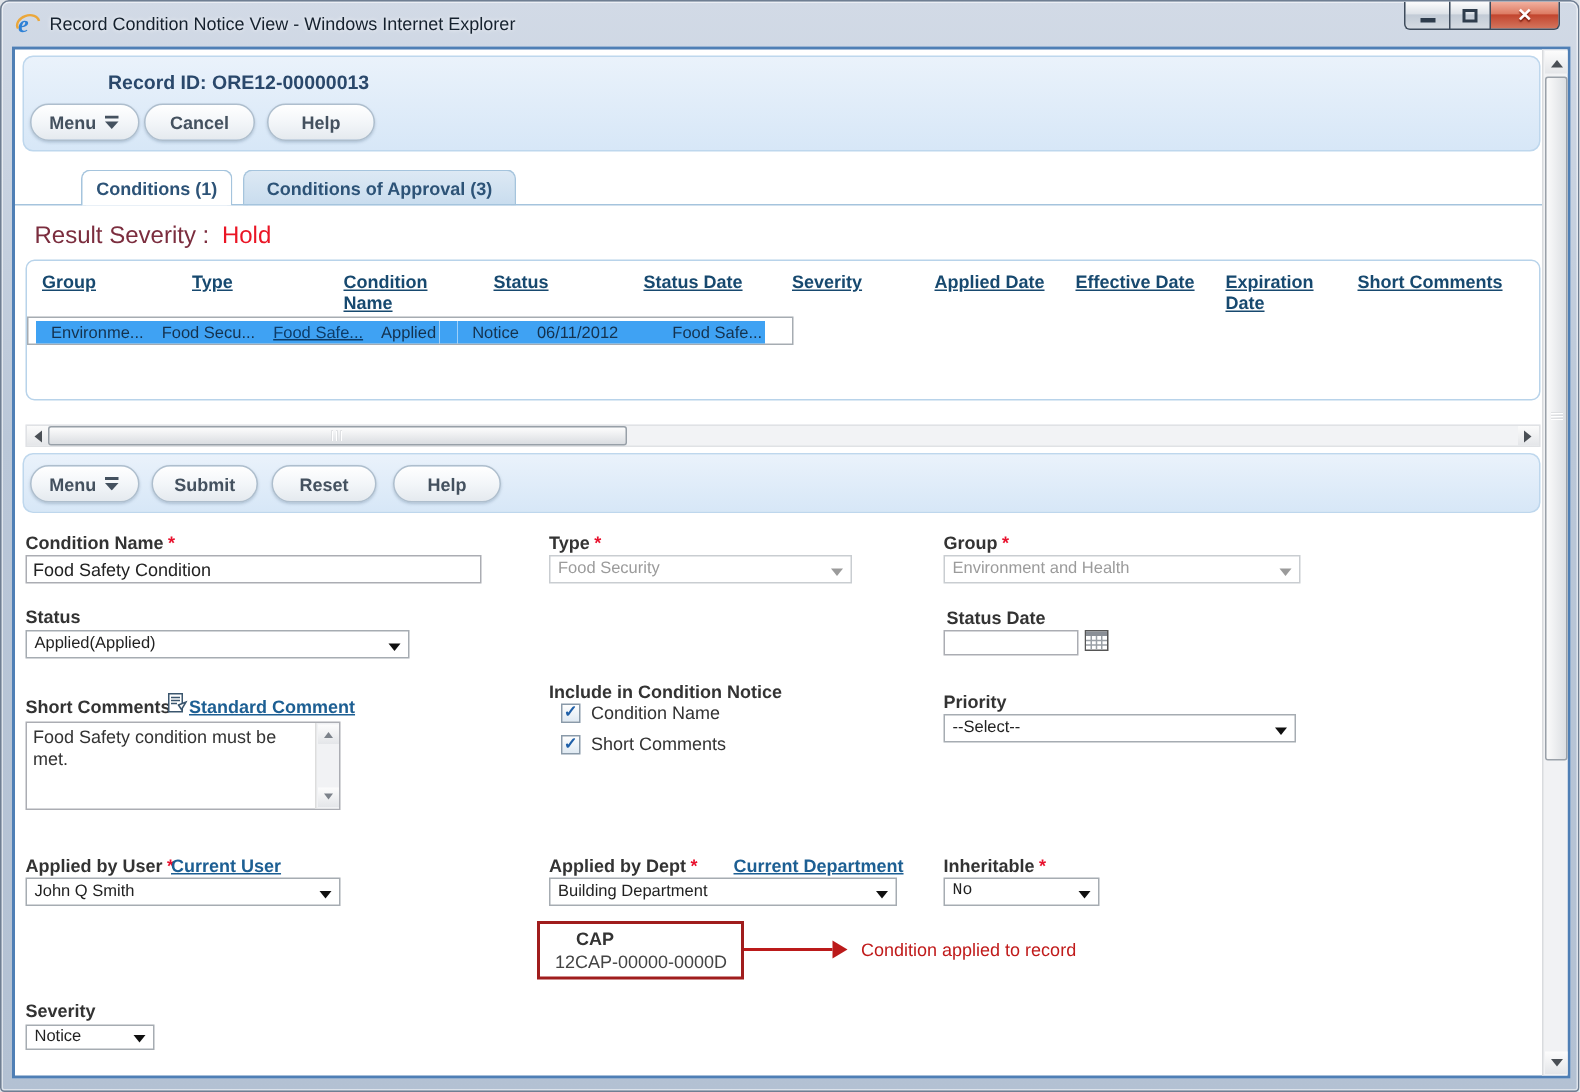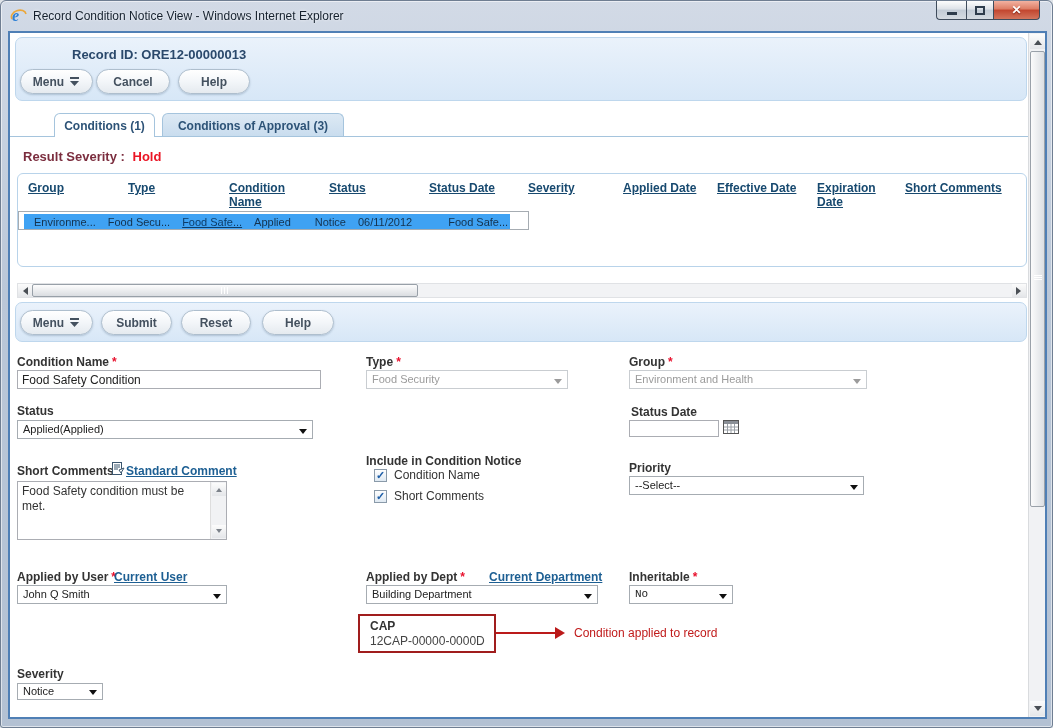--- a/index.html
+++ b/index.html
@@ -50,21 +50,21 @@
   .caret-icon { display:inline-block; }
 
   
   .tab { position:absolute; top:80px; height:24px; border:1px solid #a5c4dd; border-bottom:none;
     border-radius:6px 6px 0 0; font-weight:bold; font-size:12px; color:#2d5377;
     display:flex; align-items:center; justify-content:center; }
   .tab.active { left:44px; width:101px; background:#fff; z-index:3; }
   .tab.inactive { left:152px; width:182px; background:linear-gradient(#dde9f4,#c8dcee); z-index:1; }
   .tab-line { position:absolute; left:0; right:0; top:103px; height:1px; background:#a5c4dd; z-index:2; }
 
-  .result-sev { position:absolute; left:13px; top:116px; font-size:13px; font-weight:bold; color:#7b2d3e; }
+  .result-sev { position:absolute; left:13px; top:116px; font-size:16px; font-weight:normal; color:#7b2d3e; }
   .result-sev .hold { color:#ea1525; margin-left:4px; }
 
   
   .table-panel { position:absolute; left:7px; top:140px; width:1010px; height:94px;
     border:1px solid #b8d3ea; border-radius:6px; background:#fff; overflow:hidden; }
   .ctable { border-collapse:collapse; table-layout:fixed; width:100%; font-size:12px; margin-top:5px; }
   .ctable th { text-align:left; vertical-align:top; padding:2px 2px 2px 10px; font-weight:bold; }
   .ctable th span { color:#17496f; text-decoration:underline; cursor:pointer; }
   .ctable td { padding:2px 2px 2px 10px; height:15px; overflow:hidden; white-space:nowrap; }
   .ctable tr.sel td { background:#3fa2f3; color:#14324e; }
@@ -124,21 +124,21 @@
   .tri-down-s { border:3px solid transparent; border-top:4px solid #7c828a; margin-top:2px; }
 
   .cb-row { position:absolute; display:flex; align-items:center; gap:7px; }
   .cb-box { width:13px; height:13px; border:1px solid #8a9aa9;
     background:linear-gradient(#fefefe,#dfe9f2); display:flex; align-items:center; justify-content:center;
     font-size:11px; line-height:1; color:#1f5fa8; font-weight:bold; cursor:pointer; }
   .cb-label { color:#333; }
 
   .cap-box { position:absolute; left:348px; top:581px; width:138px; height:39px;
     border:2px solid #a01d1d; background:#fff; padding:3px 0 0 10px; line-height:15px; }
-  .cap-title { font-weight:bold; color:#333; }
+  .cap-title { font-weight:bold; color:#333;margin-left:14px; }
   .cap-number { color:#444; }
   .cap-line { position:absolute; left:486px; top:599px; width:59px; height:2px; background:#bb1a1a; }
   .cap-head { position:absolute; left:545px; top:594px; width:0; height:0;
     border:6px solid transparent; border-left:10px solid #bb1a1a; }
   .cap-note { position:absolute; left:564px; top:593px; color:#c01a1a; font-size:12px; }
 </style>
 </head>
 <body>
 
 <div id="window">
@@ -292,21 +292,21 @@
 
       <div class="flabel" style="left:619px; top:322px;">
         <span>Group</span><span class="req">*</span>
       </div>
       <div class="sel disabled" style="left:619px; top:337px; width:238px;">
         <span>Environment and Health</span>
         <i class="arrow"></i>
       </div>
 
       <div class="flabel" style="left:7px; top:371px;">Status</div>
-      <div class="sel" style="left:7px; top:387px; width:296px;">
+      <div class="sel" style="left:7px; top:387px; width:256px;">
         <span>Applied(Applied)</span>
         <i class="arrow"></i>
       </div>
 
       <div class="flabel" style="left:621px; top:372px;">Status Date</div>
       <input class="tinput" style="left: 619px; top: 387px; width: 90px; height: 17px;" value="">
       <button class="cal-btn">
         <svg width="17" height="15" viewBox="0 0 17 15">
           <rect x="0.5" y="0.5" width="15" height="13" fill="#fff" stroke="#555"></rect>
           <rect x="1" y="1" width="14" height="3" fill="#8a8f96"></rect>

